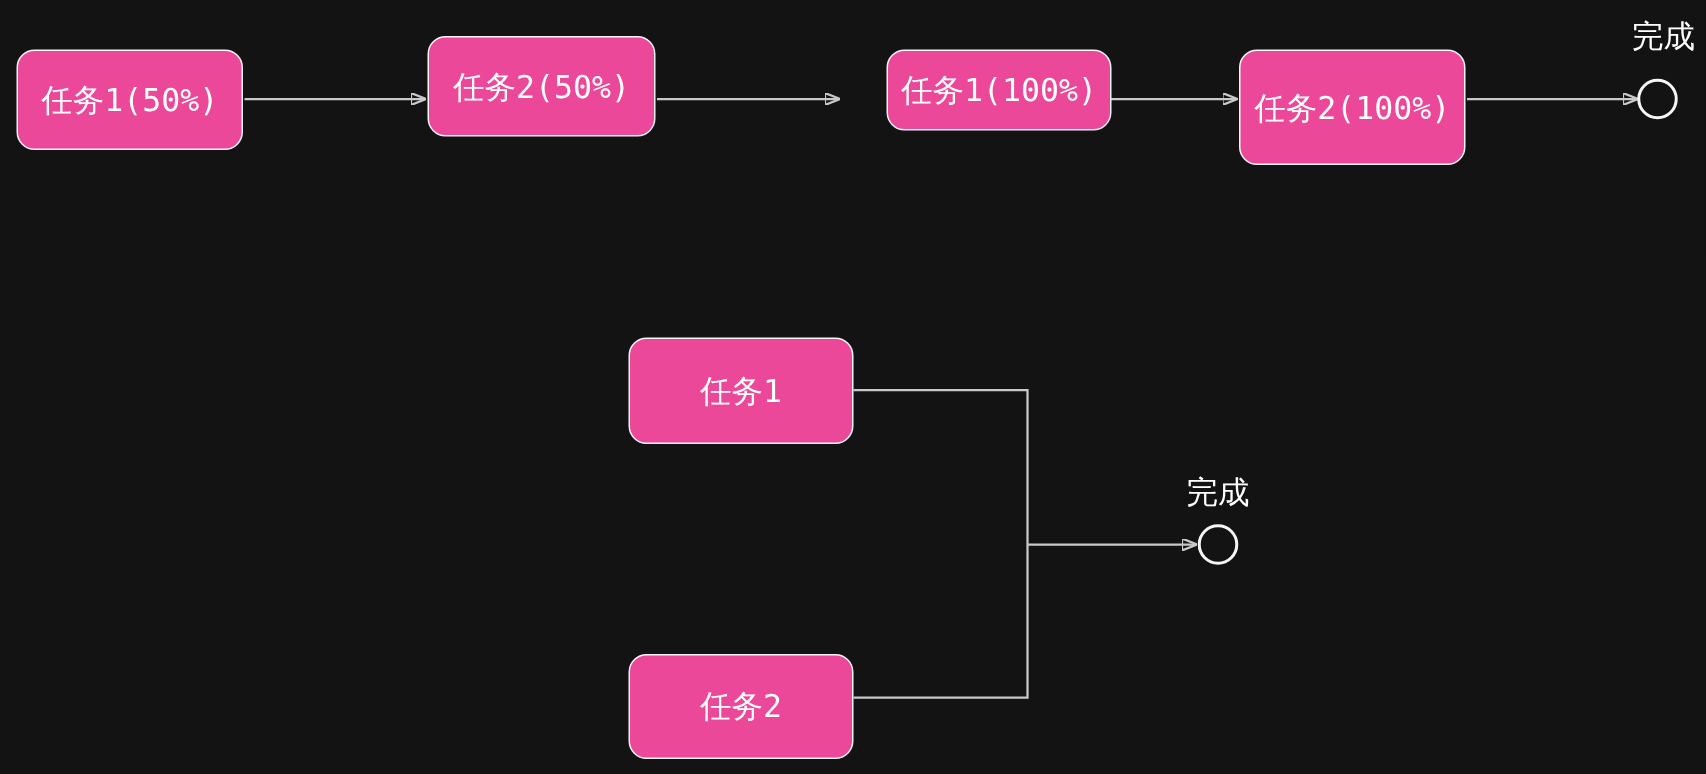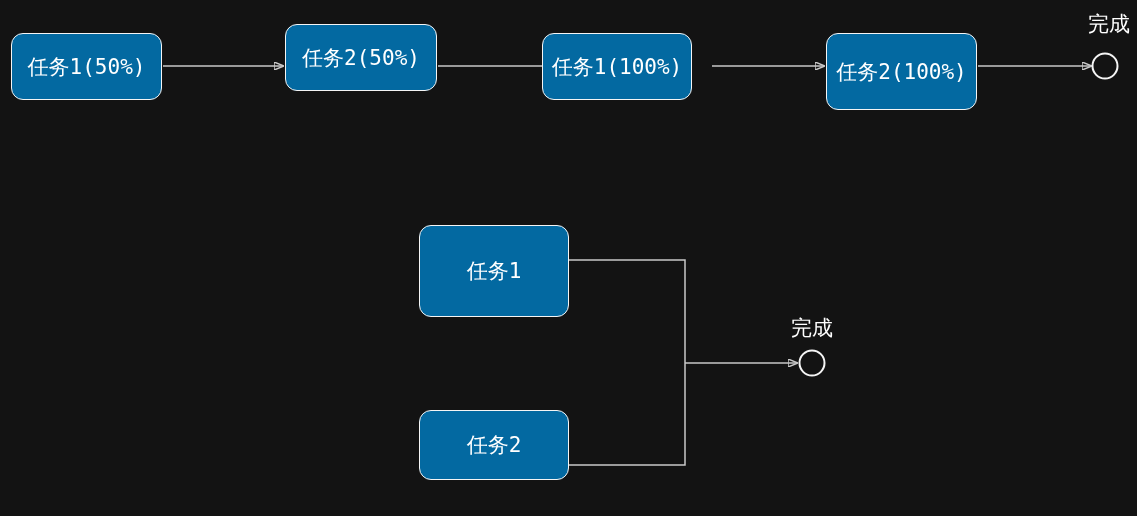--- a/index.html
+++ b/index.html
@@ -28,21 +28,21 @@
   .edges circle {
     stroke: #f5f5f5;
     stroke-width: 2;
     fill: #131313;
   }
   .node {
     position: absolute;
     box-sizing: border-box;
     border: 1.5px solid #f5f5f5;
     border-radius: 12px;
-    background: #0369a1;
+    background: #ec4899;
     display: flex;
     align-items: center;
     justify-content: center;
   }
   .node span {
     color: #ffffff;
     font-size: 21px;
     white-space: nowrap;
   }
   .end-label {
@@ -76,29 +76,29 @@
     <line x1="685" y1="363" x2="797" y2="363" marker-end="url(#arrow)"></line>
     <circle cx="812" cy="363" r="12.5"></circle>
   </svg>
 
   <div class="node" style="left:11px; top:33px; width:151px; height:67px;">
     <span>任务1(50%)</span>
   </div>
   <div class="node" style="left:285px; top:24px; width:152px; height:67px;">
     <span>任务2(50%)</span>
   </div>
-  <div class="node" style="left:542px; top:33px; width:150px; height:67px;text-align:center;">
+  <div class="node" style="left:591px; top:33px; width:150px; height:54px;text-align:center;">
     <span>任务1(100%)</span>
   </div>
   <div class="node" style="left:826px; top:33px; width:151px; height:77px;">
     <span>任务2(100%)</span>
   </div>
   <div class="end-label" style="left:1059px; top:10px;">完成</div>
 
-  <div class="node" style="left:419px; top:225px; width:150px; height:92px;">
+  <div class="node" style="left:419px; top:225px; width:150px; height:71px;">
     <span>任务1</span>
   </div>
-  <div class="node" style="left:419px; top:410px; width:150px; height:70px;">
+  <div class="node" style="left:419px; top:436px; width:150px; height:70px;">
     <span>任务2</span>
   </div>
   <div class="end-label" style="left:762px; top:314px;">完成</div>
 
 </div>
 
 </body></html>

